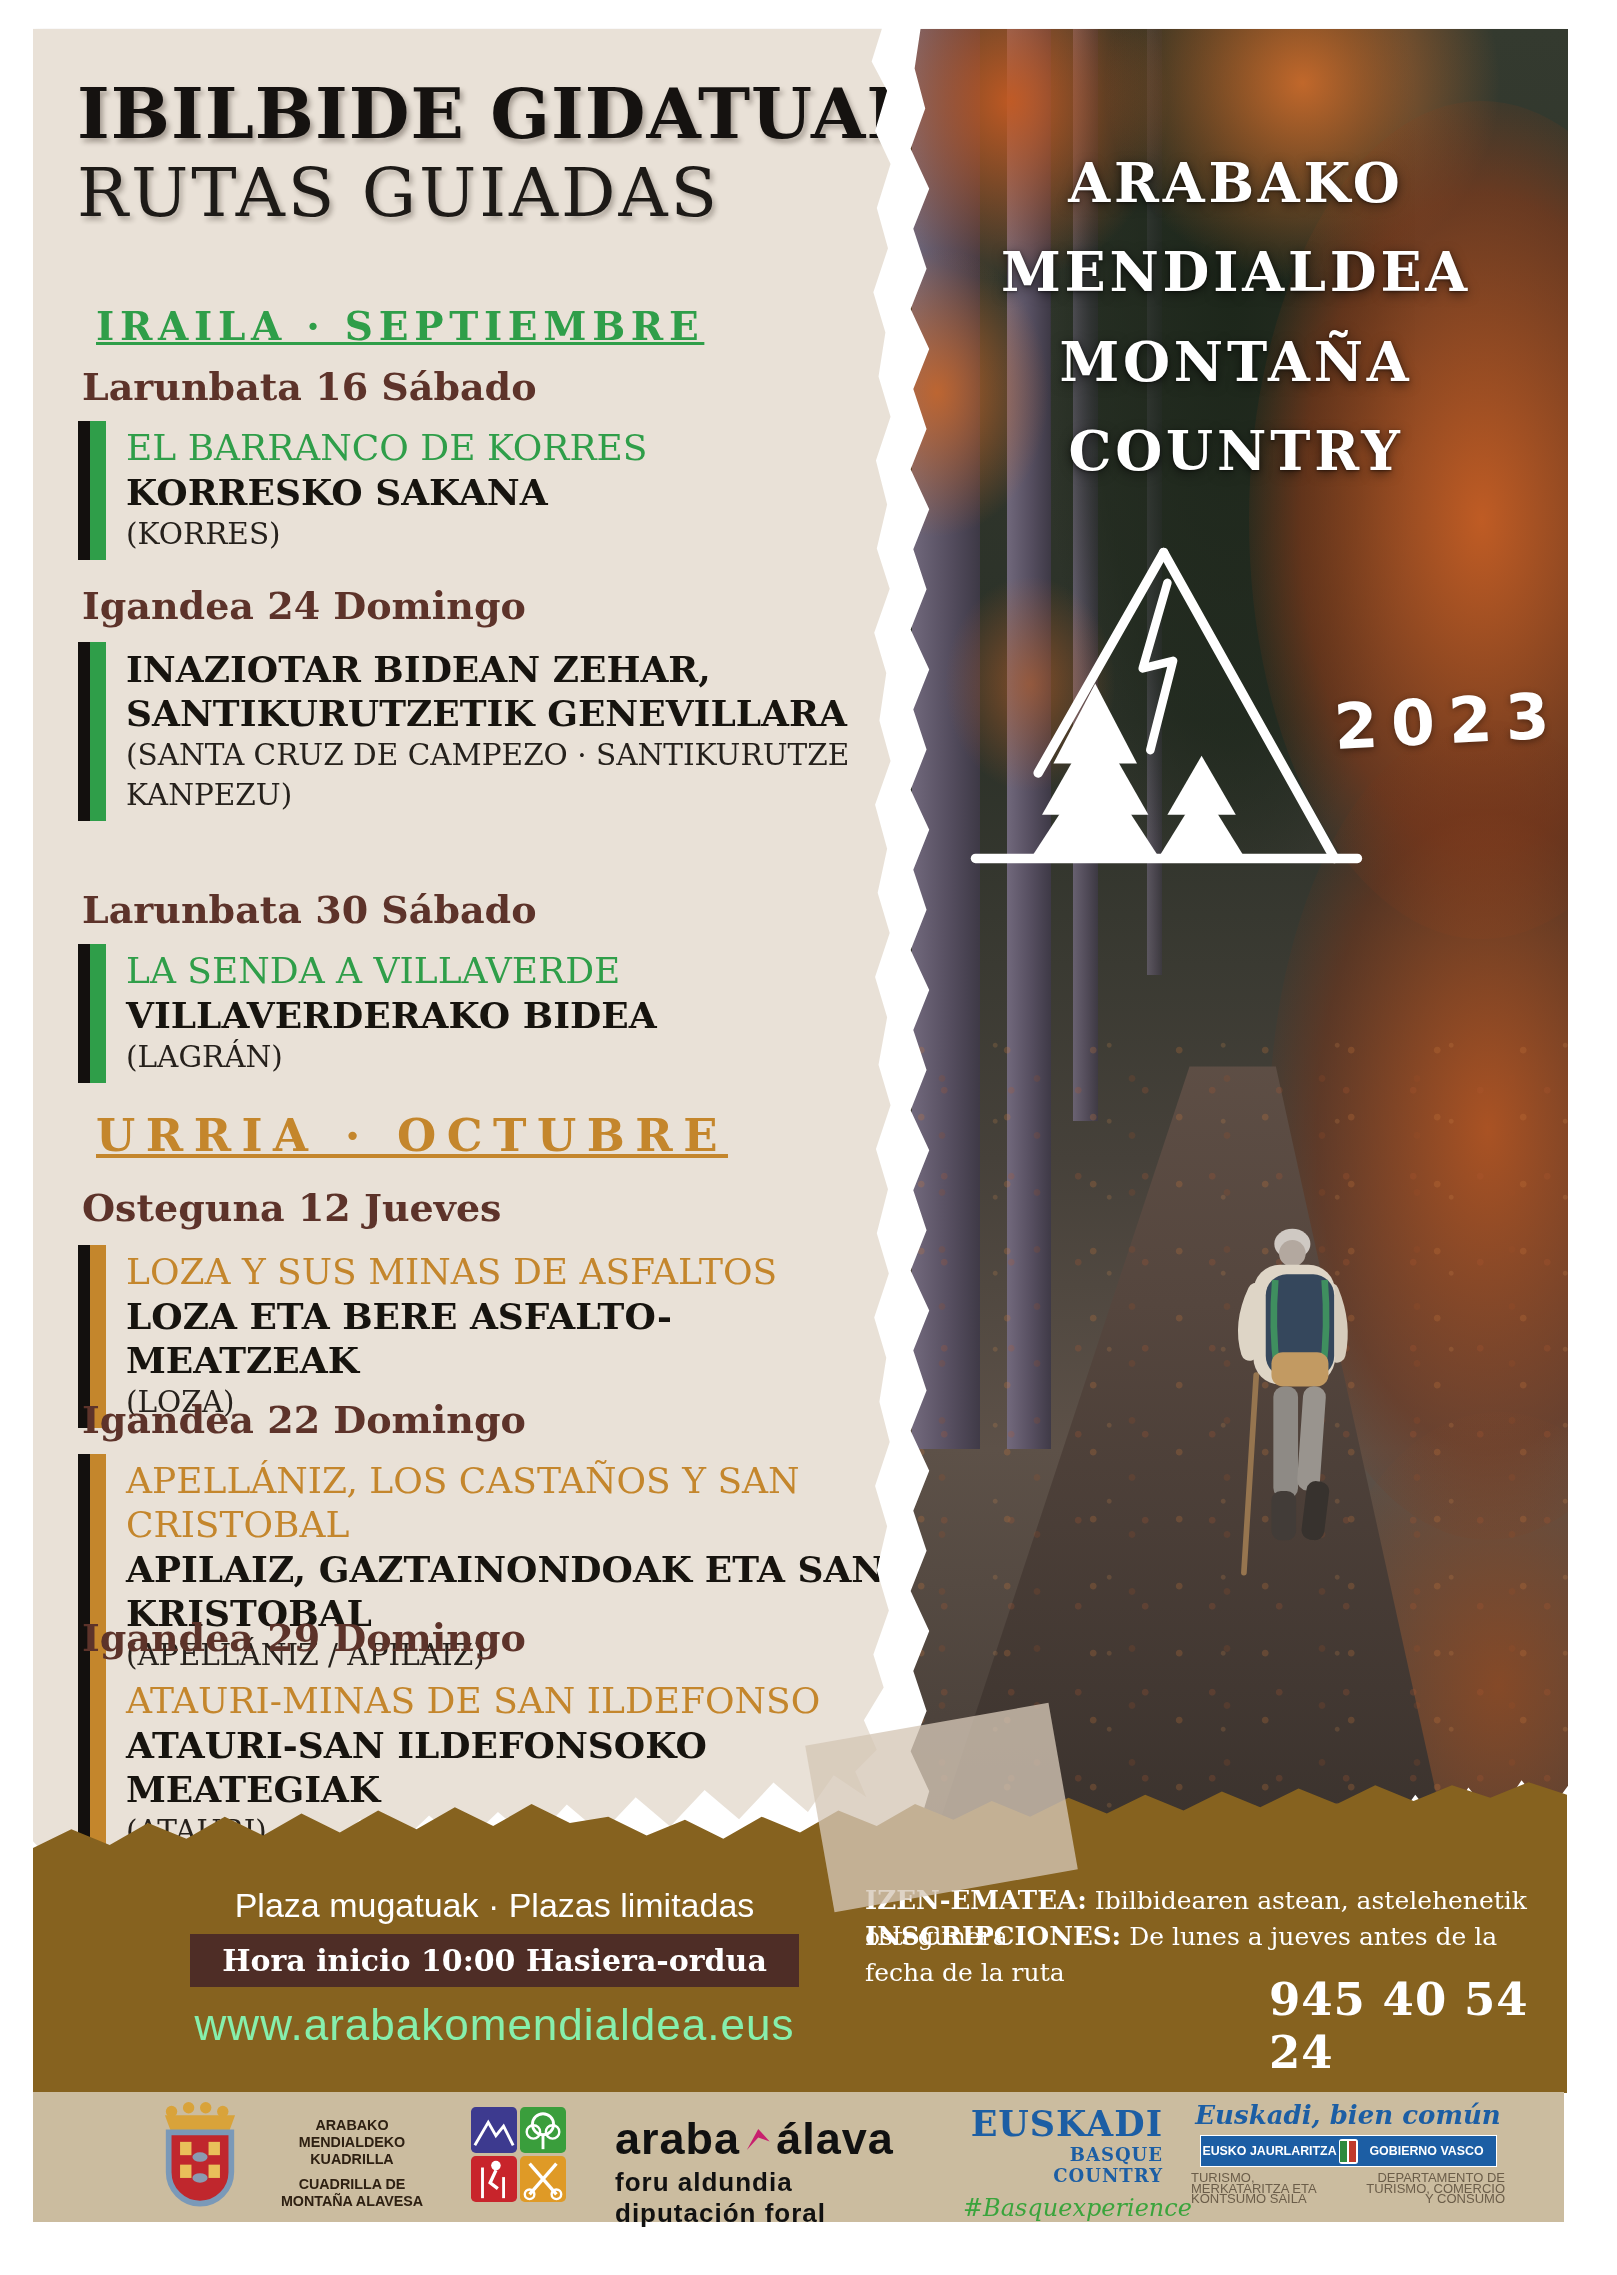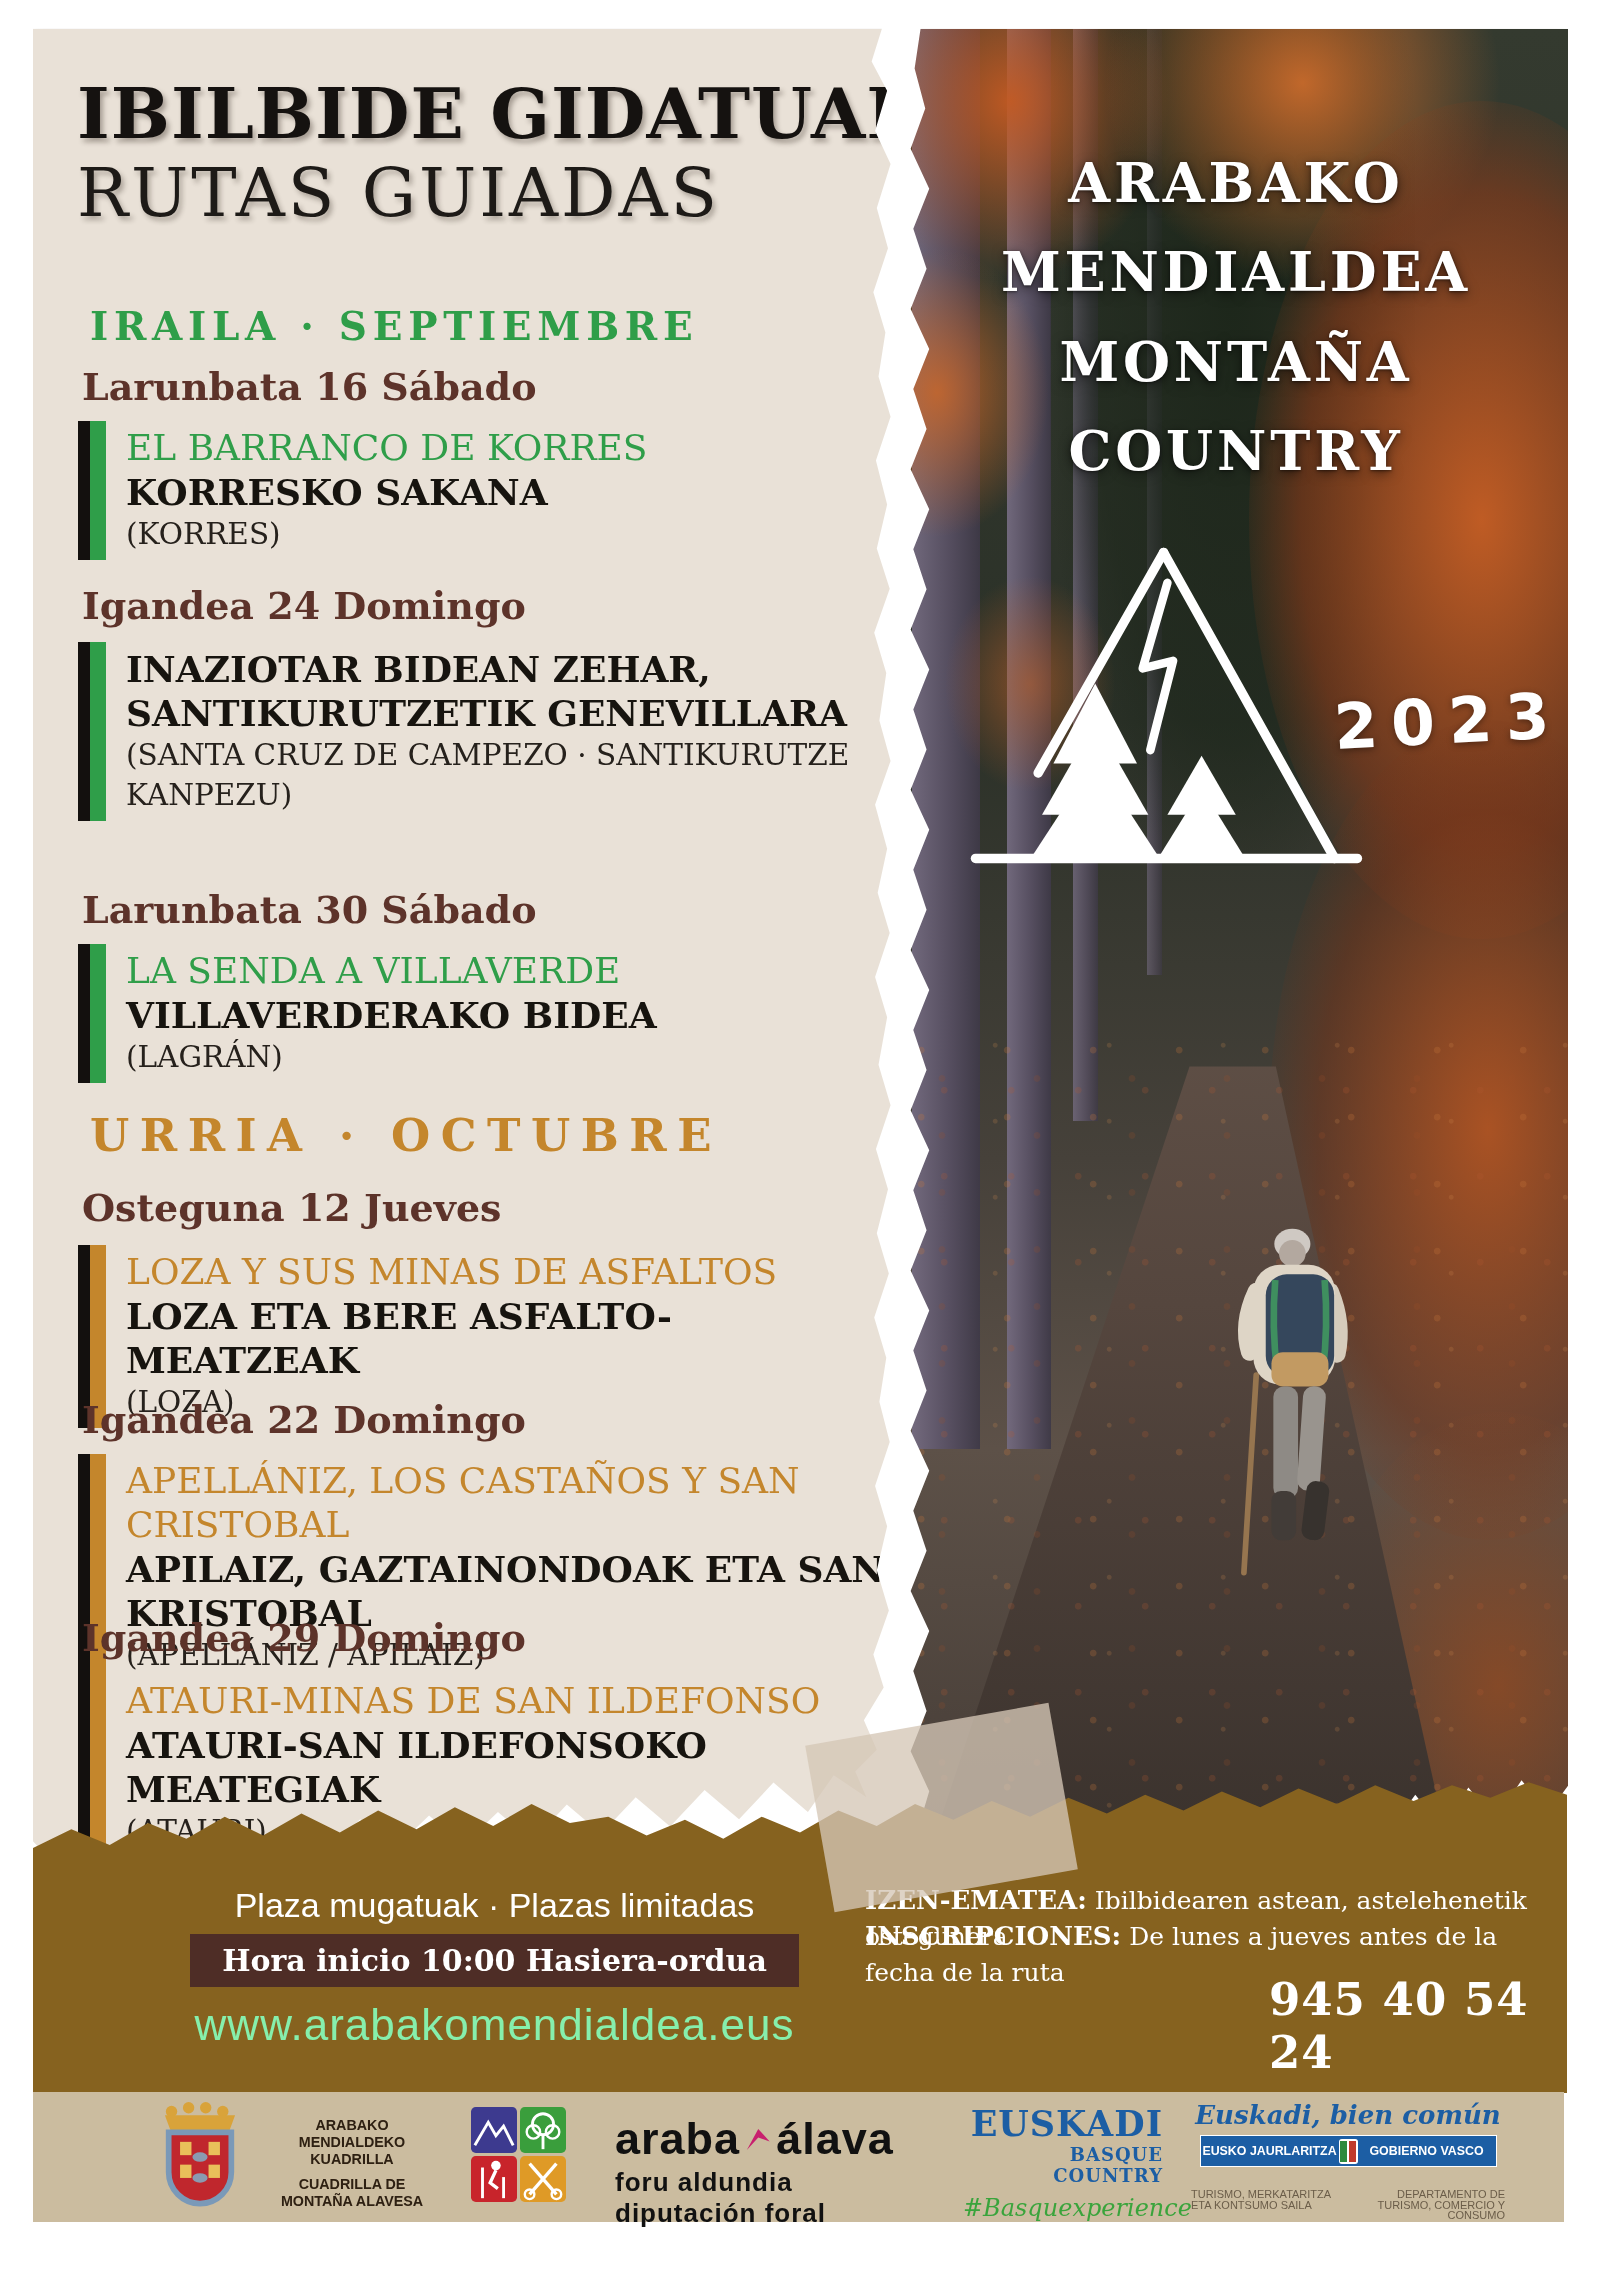--- a/index.html
+++ b/index.html
@@ -7,21 +7,21 @@
   .abs{position:absolute;}
 
   
   #beige-panel{left:33px;top:28.5px;width:861px;height:1831px;background:var(--beige);
     filter:drop-shadow(2.9px 3.8px 4.8px rgba(70,50,30,.28));
     clip-path:polygon(0 0,98.6% 0,97.4% 1.8%,99.2% 3.4%,97.8% 5.6%,99.6% 7.4%,98% 9.8%,99.3% 12%,97.6% 14.4%,99% 16.6%,98.2% 19%,99.6% 21.2%,97.9% 23.6%,99.2% 26%,98% 28.4%,99.5% 30.6%,97.7% 33%,99.1% 35.2%,98.3% 37.8%,99.6% 40%,97.8% 42.4%,99.2% 44.8%,98.1% 47.2%,99.5% 49.4%,97.8% 51.8%,99.2% 54%,98.2% 56.6%,99.6% 58.8%,97.9% 61.2%,99.3% 63.4%,98% 65.8%,99.4% 68%,97.7% 70.4%,99.1% 72.6%,98.3% 75%,99.5% 77.2%,97.8% 79.6%,99.2% 81.8%,98% 84.2%,99.4% 86.4%,97.6% 88.8%,98.8% 90.6%,96.5% 92.4%,98% 94%,95.5% 95.2%,96.8% 96.6%,93% 95.4%,90% 97.4%,86% 95.8%,82% 97.8%,78% 96.2%,74% 98.2%,70% 96.6%,66% 98.6%,62% 97%,58% 99%,54% 97.4%,50% 99.2%,46% 97.6%,42% 99.4%,38% 97.8%,34% 99.6%,30% 98%,26% 99.8%,22% 98.2%,18% 100%,14% 98.6%,10% 100%,6% 99%,2% 100%,0 99%);}
   .main-title{left:44px;width:799px;color:#151210;font-weight:bold;font-size:70px;letter-spacing:1px;
     text-shadow:2.9px 3.8px 4.8px rgba(40,30,20,.35);white-space:nowrap;}
   .sub-title{left:44px;width:799px;color:#1d1a17;font-weight:normal;font-size:68px;letter-spacing:2.9px;
     text-shadow:2.9px 3.8px 4.8px rgba(40,30,20,.3);white-space:nowrap;}
-  .month{left:57px;font-weight:bold;white-space:nowrap;}
+  .month{left:63px;font-weight:bold;white-space:nowrap;text-decoration:underline;}
   .month.sep{color:var(--green);font-size:39px;letter-spacing:5.7px;}
   .month.oct{color:var(--ochre);font-size:45px;letter-spacing:10.5px;}
   .rdate{left:49px;font-weight:bold;font-size:38px;color:var(--date_brown);white-space:nowrap;}
   .route{left:45px;width:761px;padding:5.7px 0 5.7px 48px;}
   .route::before{content:"";position:absolute;left:0;top:0;bottom:0;width:12.4px;background:#13100e;}
   .route::after{content:"";position:absolute;left:12.4px;top:0;bottom:0;width:16px;}
   .route.sep::after{background:var(--green);}
   .route.oct::after{background:var(--ochre);}
   .r-es{font-size:36px;line-height:44px;white-space:pre-line;}
   .route.sep .r-es{color:var(--green);}
@@ -86,22 +86,22 @@
   .euskadi .l3{color:var(--script_green);font-style:italic;font-size:24px;margin-top:7.6px;font-family:"DejaVu Serif",serif;}
   .gob{left:1158px;top:7.6px;width:314px;text-align:center;}
   .gob .script{color:var(--euskadi_blue);font-style:italic;font-weight:bold;font-size:26px;font-family:"DejaVu Serif",serif;}
   .gob-bar{margin:5.7px auto 0;width:295px;height:30px;background:var(--euskadi_blue);border:1.9px solid #fff;
     display:flex;align-items:center;justify-content:space-between;color:#fff;
     font-family:"Liberation Sans",sans-serif;font-weight:bold;font-size:12.4px;}
   .gob-bar span{flex:1;text-align:center;}
   .gob-shield{width:19px;height:25px;background:#fff;border-radius:2.9px;position:relative;flex:0 0 19px;}
   .gob-shield::before{content:"";position:absolute;left:1.9px;top:1.9px;width:6.7px;height:21px;background:#2d8a3e;}
   .gob-shield::after{content:"";position:absolute;right:1.9px;top:1.9px;width:6.7px;height:21px;background:#c03a2b;}
-  .gob-depts{display:flex;justify-content:space-between;margin-top:22px;color:#6b5d49;
-    font-family:"Liberation Sans",sans-serif;font-size:11px;text-align:left;line-height:10.5px;}
+  .gob-depts{display:flex;justify-content:space-between;margin-top:6px;color:#6b5d49;
+    font-family:"Liberation Sans",sans-serif;font-size:13px;text-align:left;line-height:10.5px;}
   .gob-depts div{width:141px;}
 </style>
 </head>
 <body>
 
 <div class="abs" id="beige-panel">
   <div class="abs main-title" style="top:43px;">IBILBIDE GIDATUAK</div>
   <div class="abs sub-title" style="top:124px;">RUTAS GUIADAS</div>
 
   <div class="abs month sep" style="top:274px;">IRAILA · SEPTIEMBRE</div>

